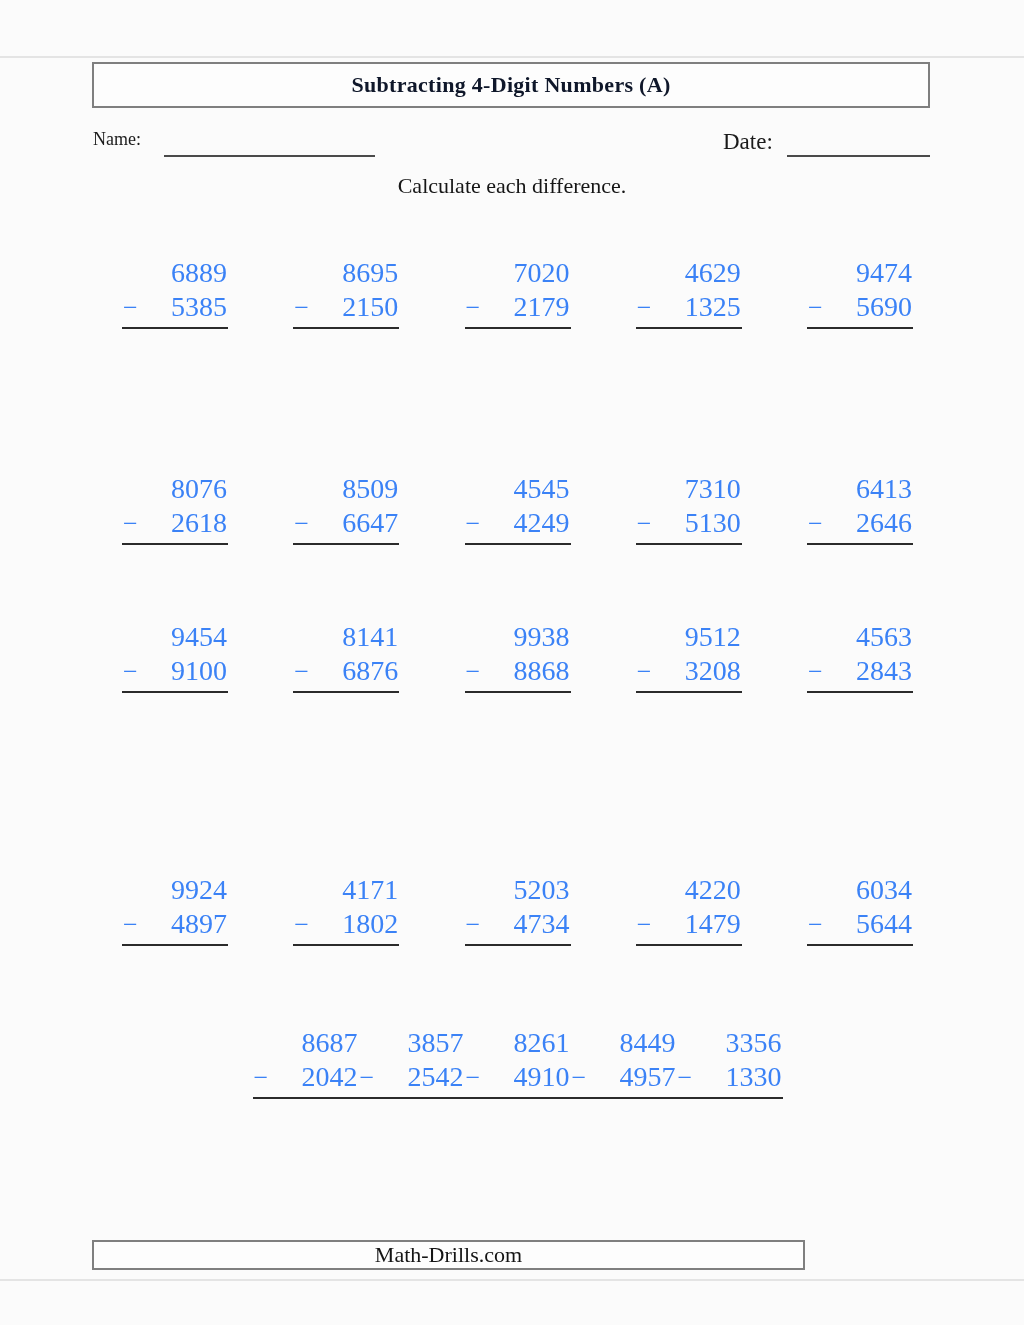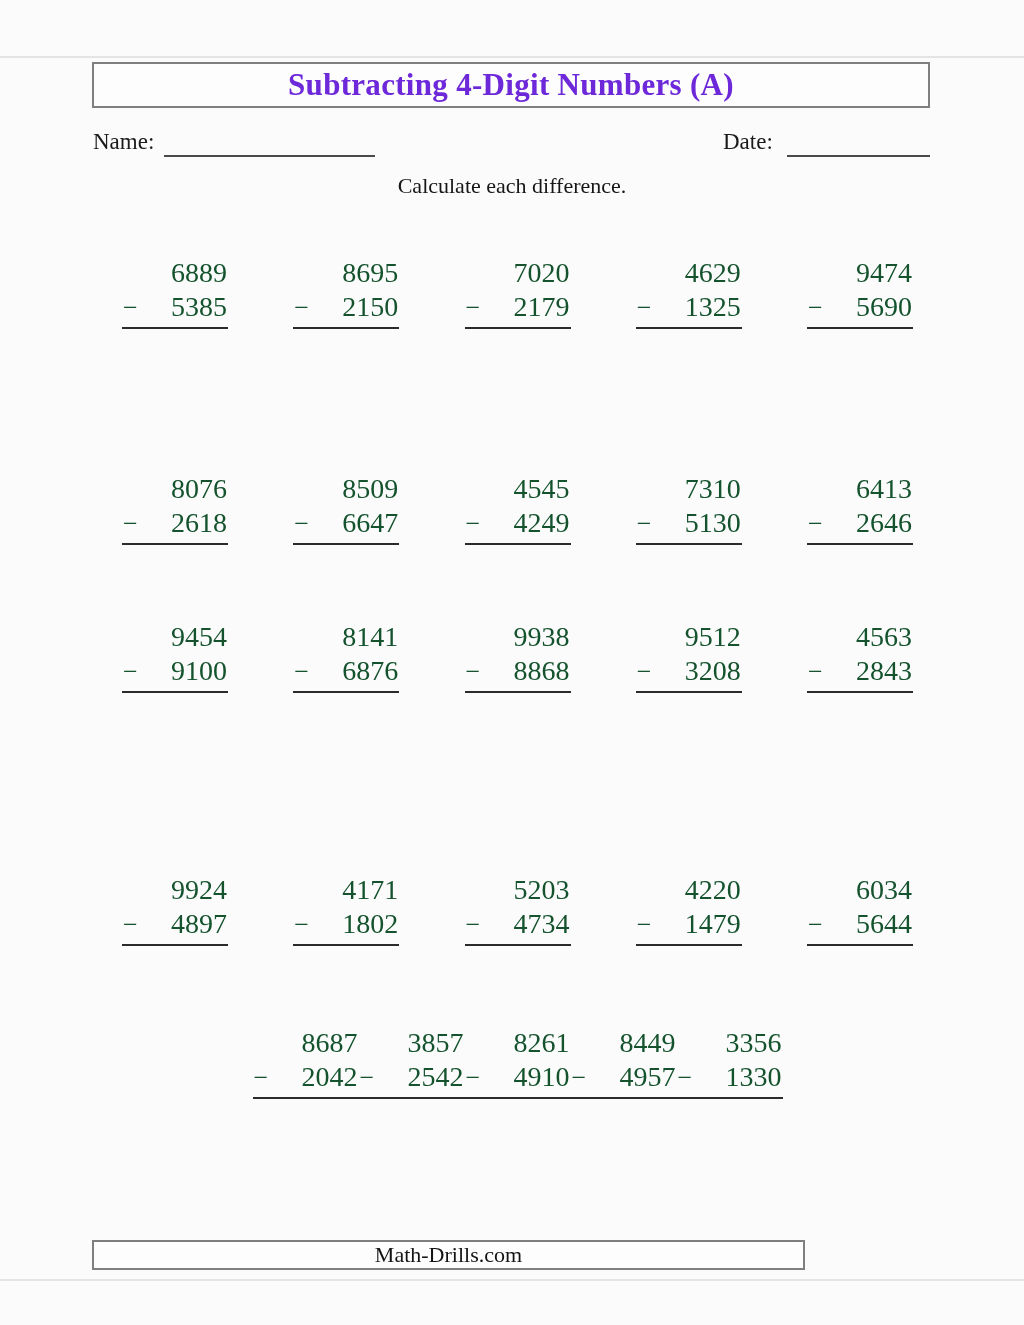--- a/index.html
+++ b/index.html
@@ -18,25 +18,25 @@
   .artifact-top { top: 56px; }
   .artifact-bottom { top: 1279px; }
 
   .title-box {
     position: absolute; left: 92px; top: 62px; width: 838px; height: 46px;
     border: 2px solid #7f7f7f; box-sizing: border-box;
     background: #fdfdfd;
     display: flex; align-items: center; justify-content: center;
   }
   .title-box h1 {
-    margin: 4px; font-size: 31px; font-weight: bold; letter-spacing: 0.3px;
-    color: #6d28d9;
-  }
-
-  .name-label { position: absolute; left: 93px; top: 129px; font-size: 23px; font-family: Liberation Serif, serif; }
+    margin: 4px; font-size: 22px; font-weight: bold; letter-spacing: 0.3px;
+    color: #0f172a;
+  }
+
+  .name-label { position: absolute; left: 93px; top: 129px; font-size: 18px; font-family: Liberation Serif, serif; }
   .name-line  { position: absolute; left: 164px; top: 131px; width: 211px; height: 24px;
                 border-bottom: 2px solid #4a4a4a; }
   .date-label { position: absolute; left: 723px; top: 129px; font-size: 23px; }
   .date-line  { position: absolute; left: 787px; top: 131px; width: 143px; height: 24px;
                 border-bottom: 2px solid #4a4a4a; }
 
   .instruction {
     position: absolute; left: 0; top: 173px; width: 1024px;
     text-align: center; font-size: 22px; color: #161616; font-family: Liberation Serif, serif;
   }
@@ -44,21 +44,21 @@
   .prob-row {
     position: absolute; left: 122px; width: 791px;
     display: flex; justify-content: space-between;
   }
   .row-0 { top: 256px; }
   .row-1 { top: 472px; }
   .row-2 { top: 620px; }
   .row-3 { top: 873px; gap: 30px; }
   .row-4 { top: 1026px; justify-content: center; }
 
-  .problem { width: 106px; font-size: 28px; color: #14532d; }
+  .problem { width: 106px; font-size: 28px; color: #3b82f6; }
   .minuend { text-align: right; line-height: 34px; padding-right: 1px; }
   .sub-row {
     display: flex; justify-content: space-between; align-items: baseline;
     line-height: 34px; padding-bottom: 2px;
     border-bottom: 2px solid #2b2b2b;
   }
   .minus { font-size: 26px; padding-left: 1px; }
   .subtrahend { padding-right: 1px; }
 
   .footer-box {

